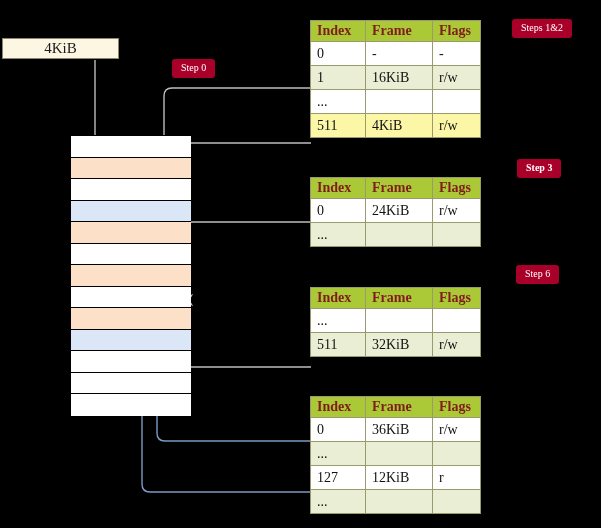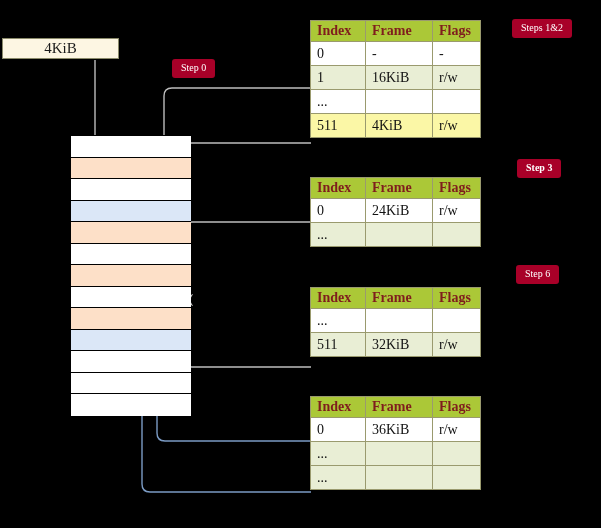--- a/index.html
+++ b/index.html
@@ -246,20 +246,25 @@
         <tr class="odd">
           <td class="col-i">0</td>
           <td class="col-f">36KiB</td>
           <td class="col-g">r/w</td>
         </tr>
         <tr class="even">
           <td class="col-i">...</td>
           <td class="col-f"></td>
           <td class="col-g"></td>
         </tr>
+        <tr class="odd">
+          <td class="col-i">127</td>
+          <td class="col-f">12KiB</td>
+          <td class="col-g">r</td>
+        </tr>
         <tr class="even">
           <td class="col-i">...</td>
           <td class="col-f"></td>
           <td class="col-g"></td>
         </tr>
       </tbody>
     </table>
 
 </div>
 

